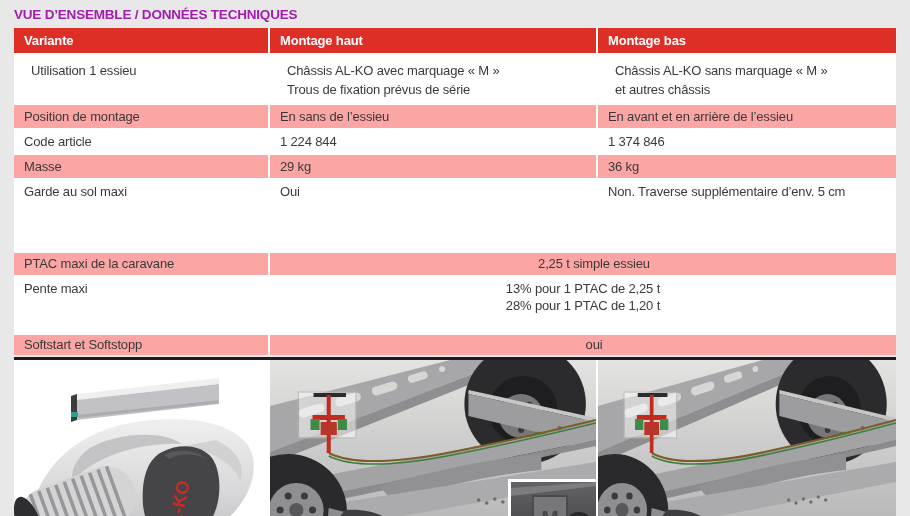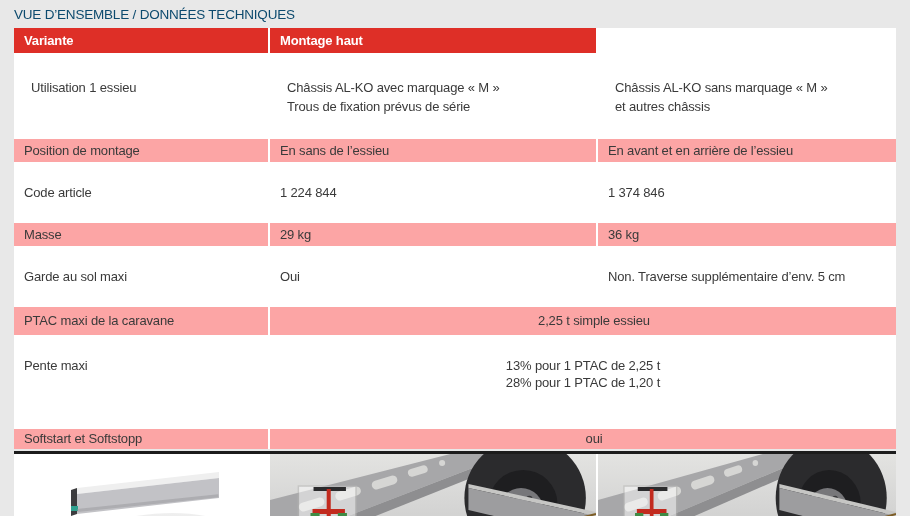--- a/index.html
+++ b/index.html
@@ -6,46 +6,46 @@
   body{
     width:910px;height:516px;overflow:hidden;
     background:#e8e8e8;
     font-family:"Liberation Sans", sans-serif;
     color:#3a3a3a;
     -webkit-font-smoothing:antialiased;
   }
   .page{width:882px;margin:0 14px;}
   .title{
     padding-top:7px;height:21px;
-    font-size:13.5px;font-weight:normal;color:#0c4a6e;
+    font-size:13.5px;font-weight:bold;color:#a21caf;
     letter-spacing:-0.2px;
   }
   .table{
     background:#ffffff;
-    display:flex;flex-direction:column;gap:19px;
+    display:flex;flex-direction:column;gap:2px;
     width:882px;
   }
   .row{display:grid;grid-template-columns:254px 326px 298px;column-gap:2px;}
   .row.merged{grid-template-columns:254px 626px;}
   .cell{
     display:flex;align-items:center;
     padding:0 10px;font-size:13px;letter-spacing:-0.15px;
     background:#ffffff;line-height:1.2;
   }
   .cell.multiline{display:block;padding-top:6px;padding-left:17px;}
   .cell.multiline div{line-height:19px;}
   .cell.center{justify-content:center;text-align:center;padding-left:32px;}
   .cell.center-block{display:block;text-align:center;padding-top:3px;}
   .cell.center-block div{line-height:17px;}
   .cell.top{align-items:flex-start;padding-top:4px;display:block;}
   .thead .cell{background:#de2f27;color:#ffffff;font-weight:bold;}
   .gray .cell{background:#fca5a5;}
   .h48 .cell{height:48px;box-sizing:border-box;}
   .h23 .cell{height:23px;}
-  .h22 .cell{height:28px;}
+  .h22 .cell{height:22px;margin-top:48px;}
   .h56 .cell{height:56px;box-sizing:border-box;}
   .h20 .cell{height:20px;}
   .thead .cell{height:25px;}
   .rule{width:882px;background:#1c1c1c;}
   .rule.top{height:3px;margin-top:2px;}
   .rule.bottom{height:2px;}
   .images-row{
     width:882px;height:192px;background:#ffffff;
     display:grid;grid-template-columns:254px 326px 298px;column-gap:2px;
   }
@@ -157,20 +157,21 @@
 
 <div class="page">
 
   <div class="title">VUE D’ENSEMBLE / DONNÉES TECHNIQUES</div>
 
   <div class="table">
 
     <div class="row thead">
       <div class="cell">Variante</div>
       <div class="cell">Montage haut</div>
+      <div class="cell">Montage bas</div>
     </div>
 
     <div class="row h48">
       <div class="cell multiline">
         <div>Utilisation 1 essieu</div>
       </div>
       <div class="cell multiline">
         <div>Châssis AL-KO avec marquage « M »</div>
         <div>Trous de fixation prévus de série</div>
       </div>

